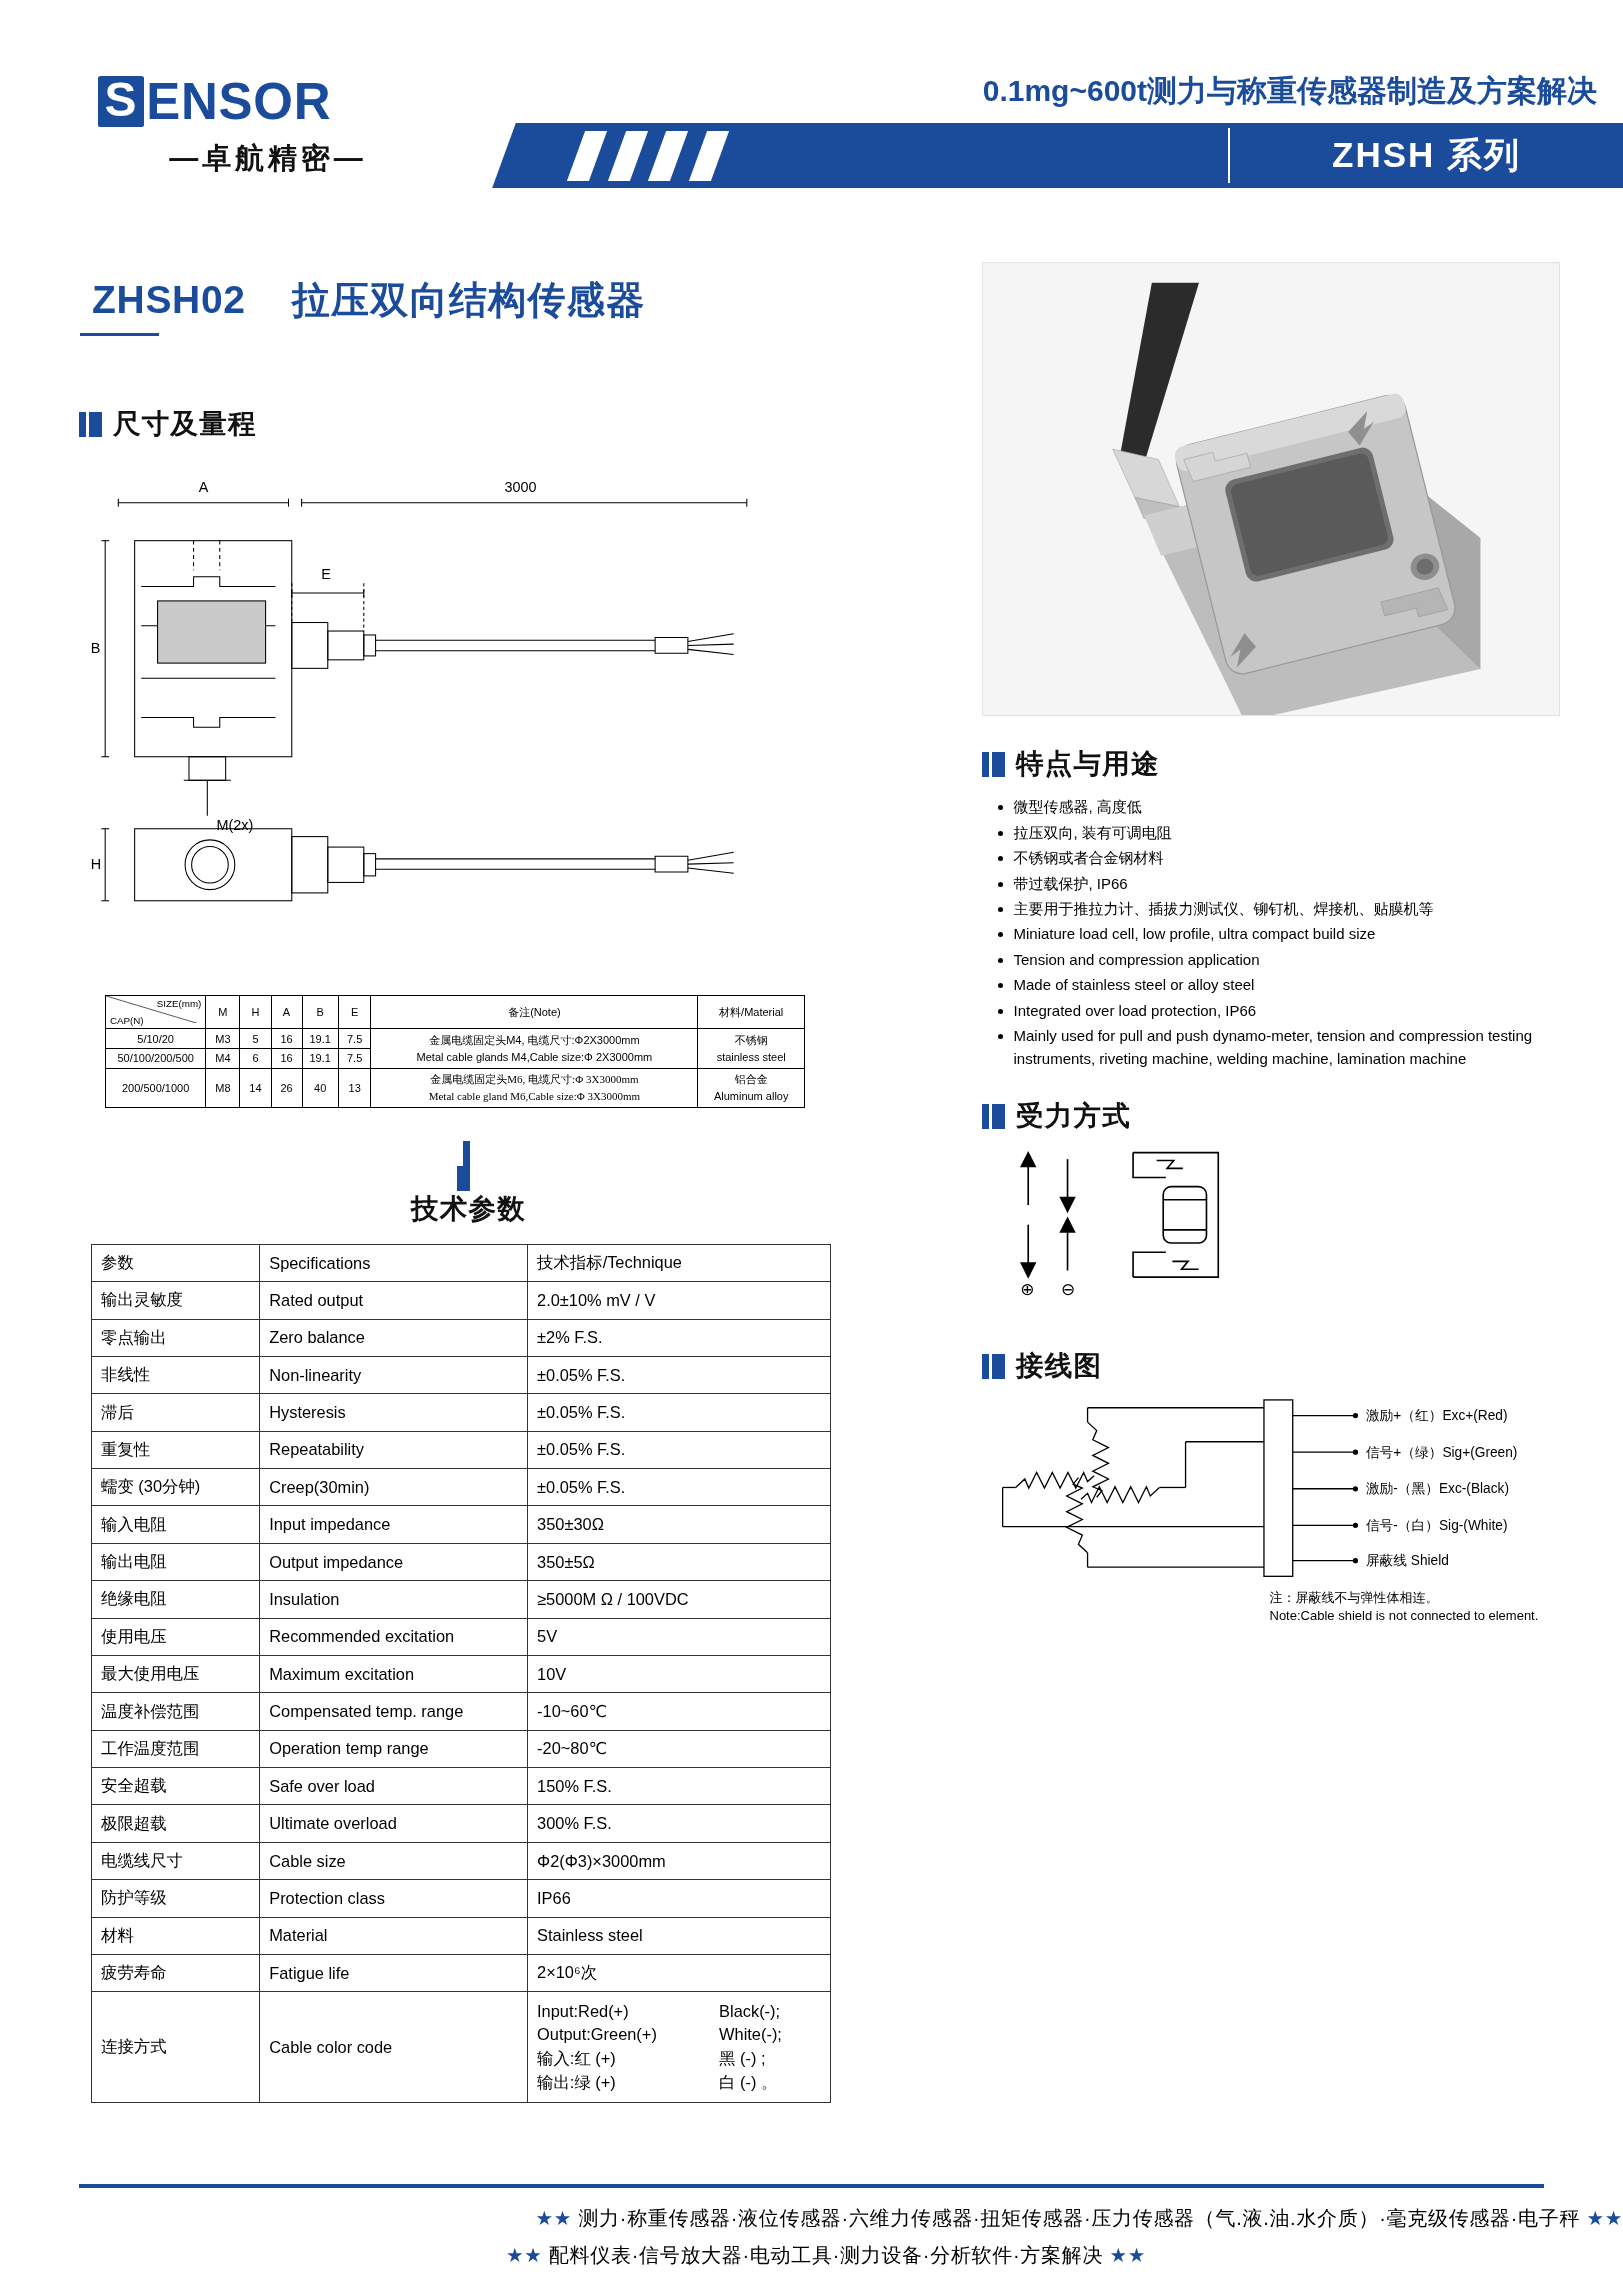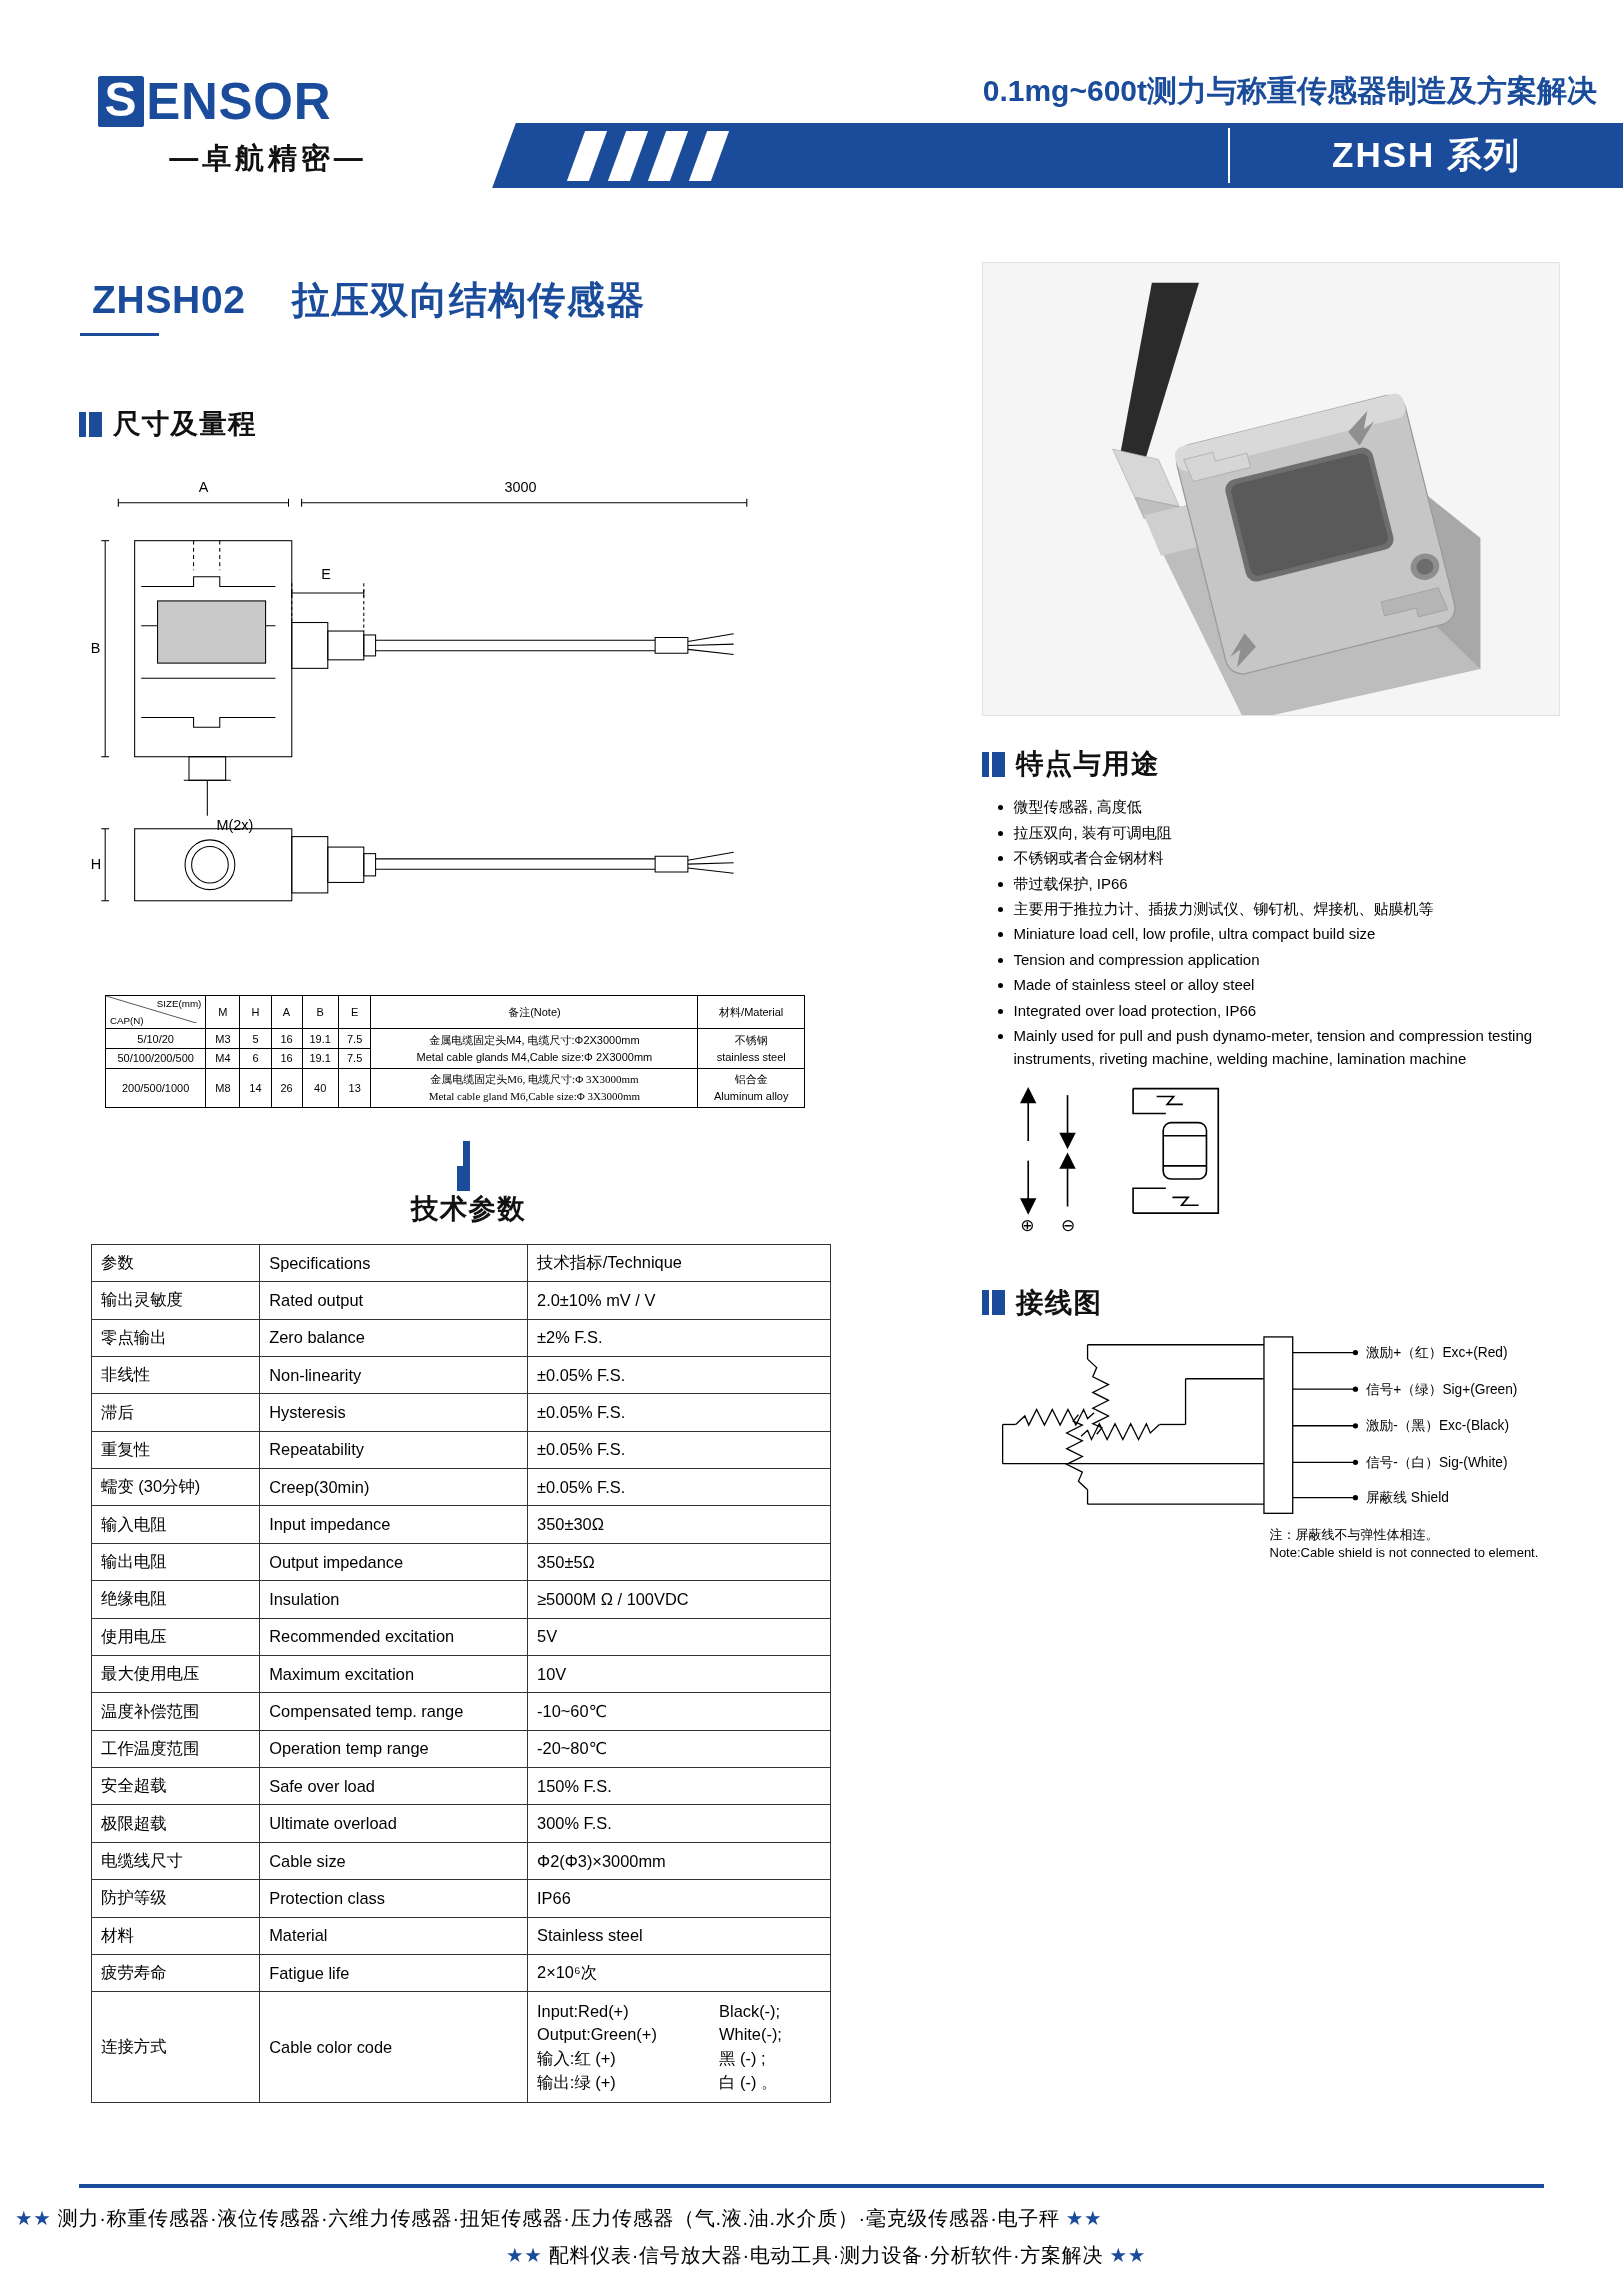--- a/index.html
+++ b/index.html
@@ -63,21 +63,21 @@
   .force-head{margin-top:27.5px;}
   .force-diagram{margin-top:11.8px;margin-left:19.6px;width:367px;height:183px;position:relative;}
 
   .wiring-head{margin-top:19.6px;}
   .wiring{margin-top:11.8px;margin-left:6.5px;width:563px;height:249px;position:relative;}
   .wire-note{margin-left:281px;margin-top:-5.2px;font-size:13px;line-height:1.4;}
 
   
   .footer{position:absolute;left:0;bottom:0;width:1623px;}
   .footer-rule{margin:0 79px;height:3.3px;background:#1b4c9b;}
-  .footer-line{text-align:left;font-size:20px;margin-top:17px;letter-spacing:0.7px;margin-left:15px;}
+  .footer-line{text-align:right;font-size:20px;margin-top:17px;letter-spacing:0.7px;}
   .footer-line2{text-align:center;font-size:20px;margin-top:10.5px;letter-spacing:0.7px;}
   .star{color:#1b4c9b;font-size:19.6px;}
 </style>
 </head>
 <body>
 
 <div class="page">
 
   <div class="header">
     <div class="logo-block">
@@ -433,20 +433,25 @@
       <li>不锈钢或者合金钢材料</li>
       <li>带过载保护, IP66</li>
       <li>主要用于推拉力计、插拔力测试仪、铆钉机、焊接机、贴膜机等</li>
       <li>Miniature load cell, low profile, ultra compact build size</li>
       <li>Tension and compression application</li>
       <li>Made of stainless steel or  alloy steel</li>
       <li>Integrated over load protection, IP66</li>
       <li>Mainly used for pull and push dynamo-meter, tension and compression testing instruments, riveting machine, welding machine, lamination machine</li>
     </ul>
 
+    <div class="sec-head force-head">
+      <span class="mark"></span>
+        <span class="mark2"></span>
+      <span class="txt">受力方式</span>
+    </div>
     <div class="force-diagram">
       <svg width="367" height="177" viewBox="0 0 560 270">
         <defs>
           <marker id="ar" markerWidth="12" markerHeight="12" refX="6" refY="6" orient="auto">
             <path d="M1 1 L11 6 L1 11 z" fill="#000"></path>
           </marker>
         </defs>
         <g stroke="#000" stroke-width="2.5" fill="none" marker-end="url(#ar)">
           <line x1="40" y1="90" x2="40" y2="20"></line>
           <line x1="100" y1="20" x2="100" y2="90"></line>

